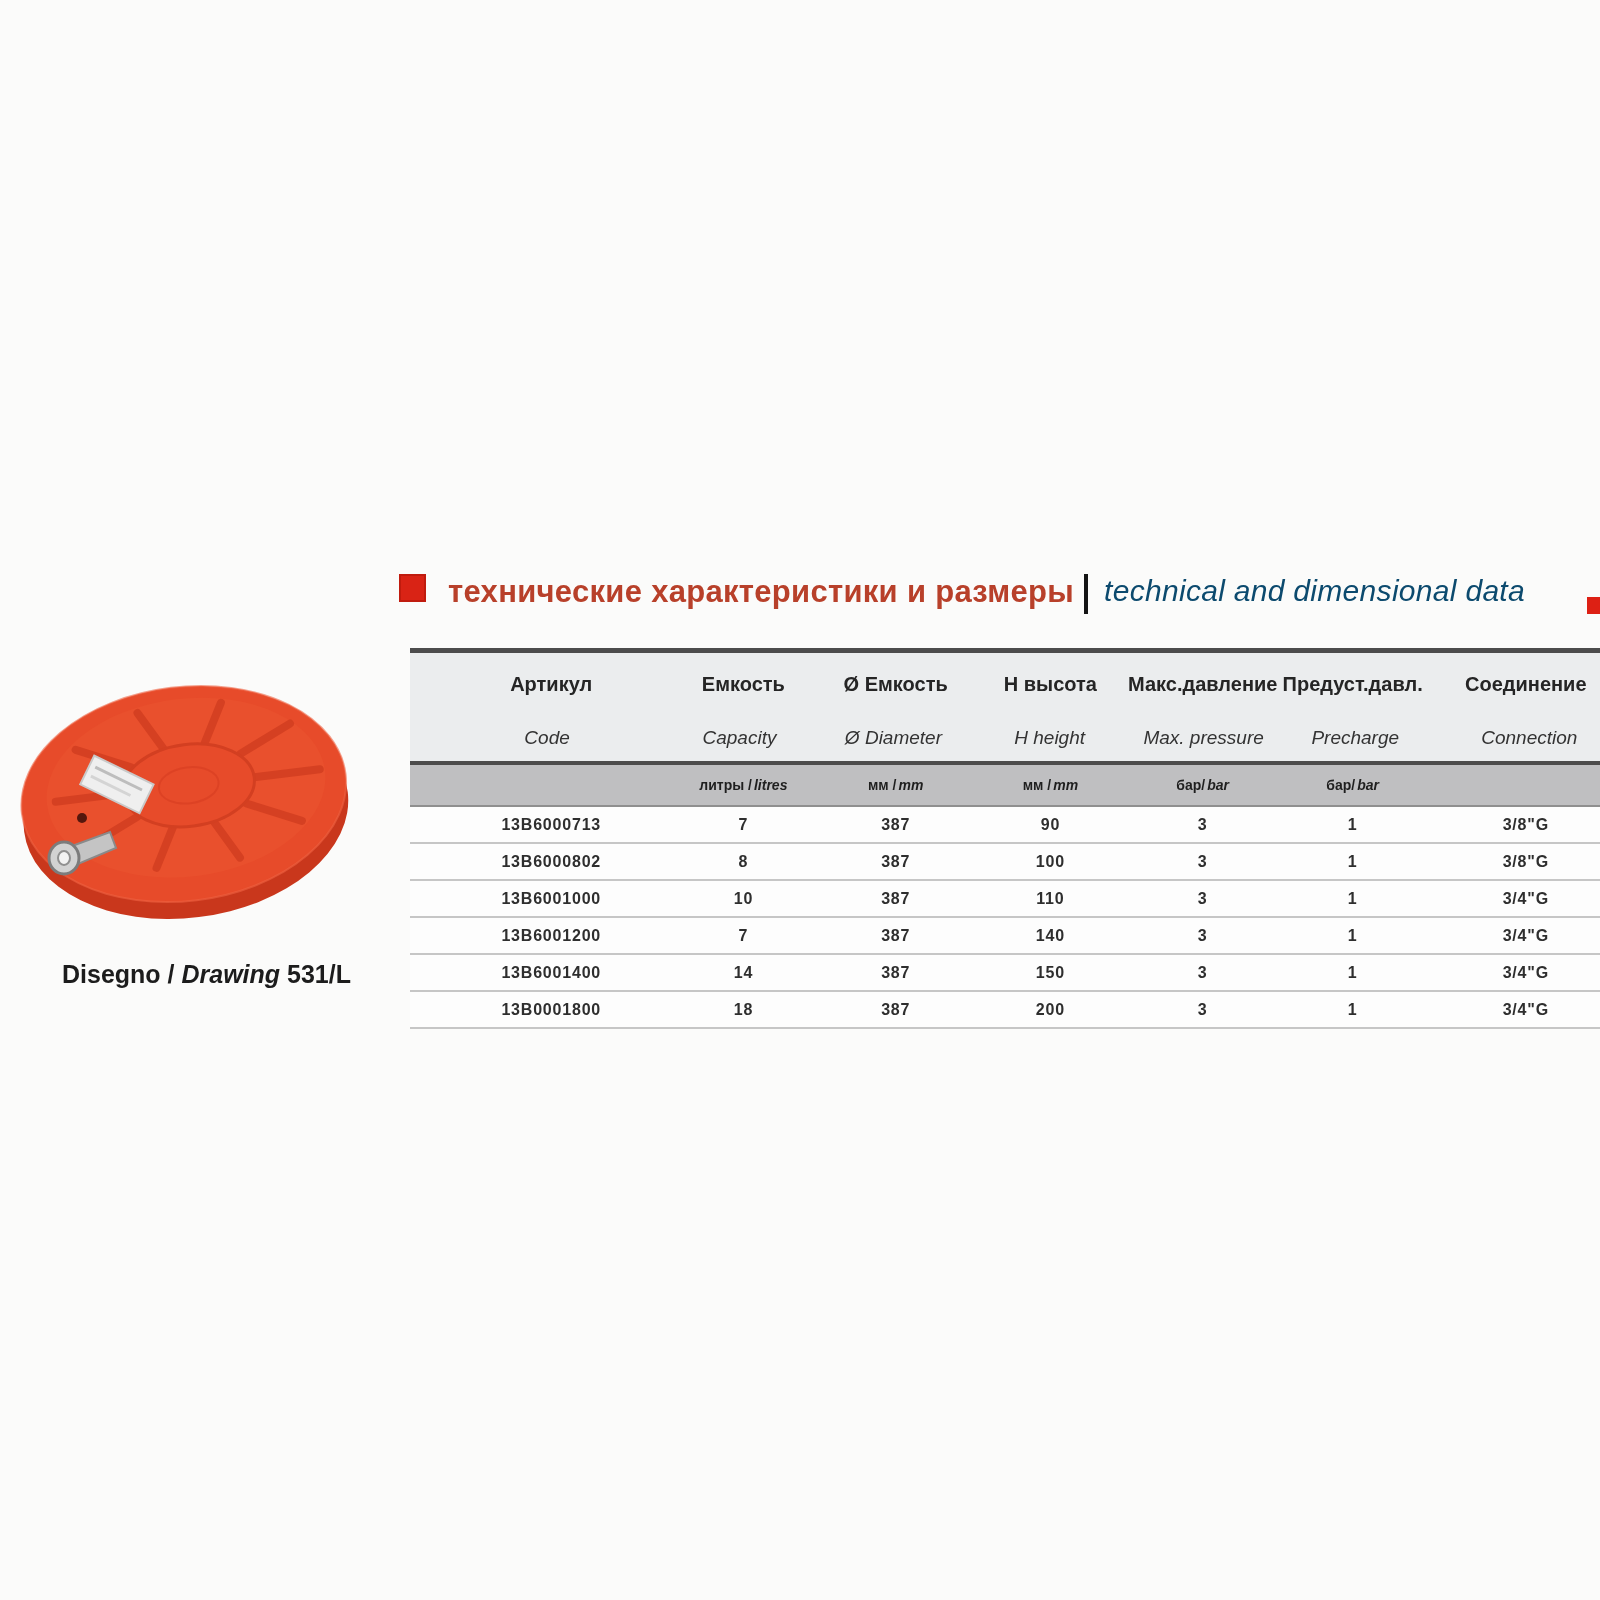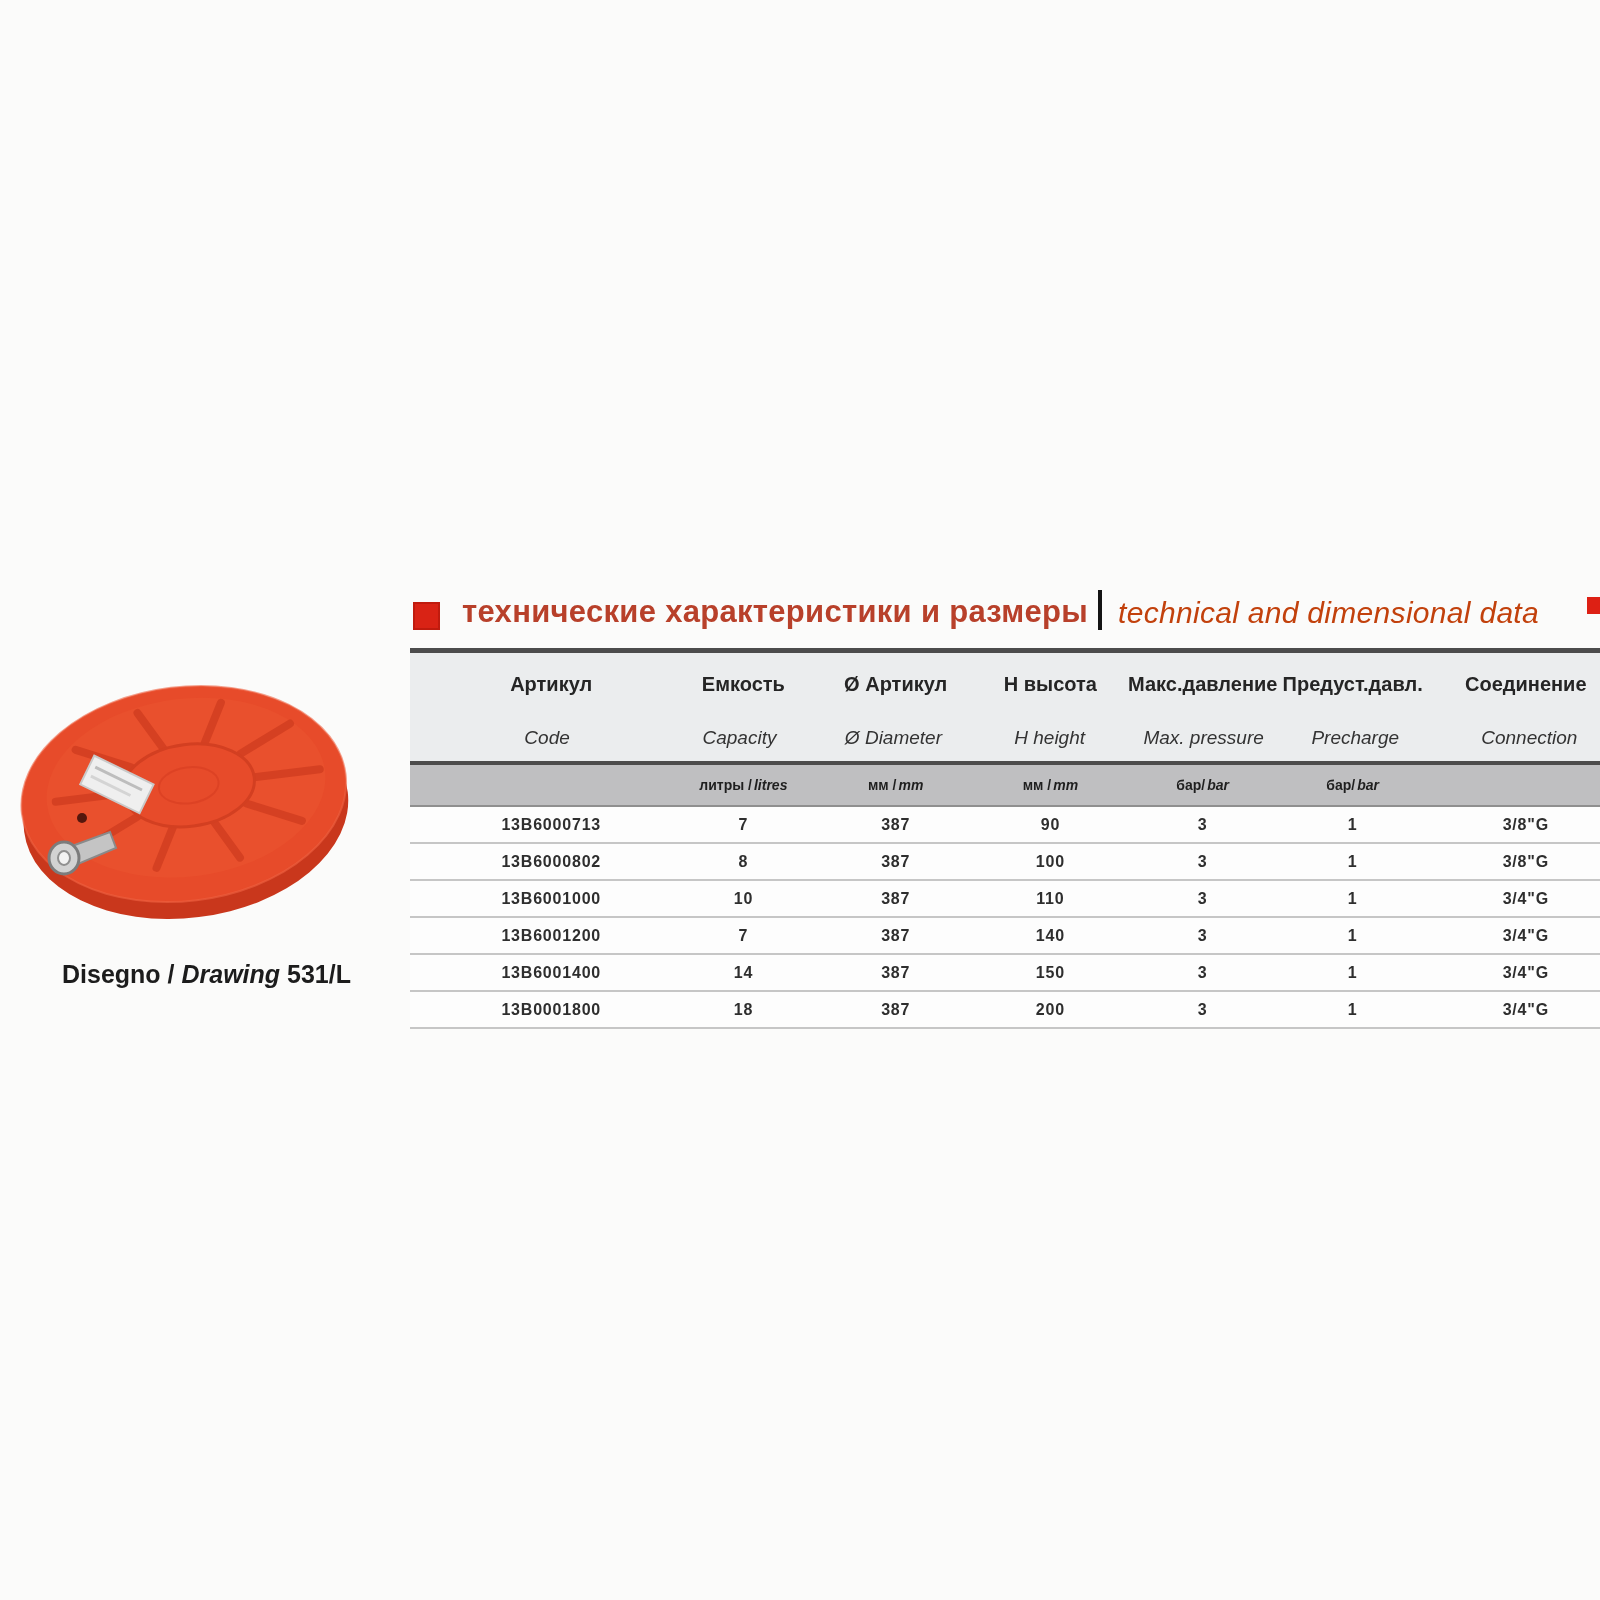--- a/index.html
+++ b/index.html
@@ -17,38 +17,38 @@
   .figure svg{display:block;}
   .caption{
     position:absolute;left:50px;top:324px;width:300px;
     font-size:25px;font-weight:bold;color:#1c1c1c;white-space:nowrap;
     letter-spacing:0px;
   }
   .caption .it{font-style:italic;}
 
   
   .section-head{
-    position:absolute;left:407px;top:574px;width:1190px;height:56px;
-    display:flex;align-items:flex-end;
+    position:absolute;left:393px;top:574px;width:1190px;height:56px;
+    display:flex;align-items:flex-start;
   }
   .bullet{
     width:27px;height:28px;background:#d92315;
     box-shadow:inset 0 0 0 2px #c01b0e;
     margin-left:6px;margin-right:22px;flex:0 0 auto;
   }
   .title-ru{
     font-size:31px;font-weight:bold;color:#b8402a;
     letter-spacing:0.3px;white-space:nowrap;
   }
   .title-bar{
     width:4px;height:40px;background:#141414;
     margin-left:10px;margin-right:16px;flex:0 0 auto;
   }
   .title-en{
-    font-size:30px;font-style:italic;color:#c2410c;
+    font-size:30px;font-style:italic;color:#0c4a6e;
     letter-spacing:0.3px;white-space:nowrap;
   }
   .edge-mark{
     position:absolute;left:1587px;top:597px;width:13px;height:17px;
     background:#dd2014;
   }
 
   
   .dtable{
     position:absolute;left:410px;top:648px;width:1190px;
@@ -129,21 +129,21 @@
   <div class="title-bar"></div>
   <span class="title-en">technical and dimensional data</span>
 </div>
 <div class="edge-mark"></div>
 
 <div class="dtable">
 
   <div class="trow hdr-ru">
     <div class="c1">Артикул</div>
     <div class="c2">Емкость</div>
-    <div class="c3">Ø Артикул</div>
+    <div class="c3">Ø Емкость</div>
     <div class="c4">H высота</div>
     <div class="c5">Макс.давление</div>
     <div class="c6">Предуст.давл.</div>
     <div class="c7">Соединение</div>
   </div>
 
   <div class="trow hdr-en">
     <div class="c1">Code</div>
     <div class="c2">Capacity</div>
     <div class="c3">Ø Diameter</div>

